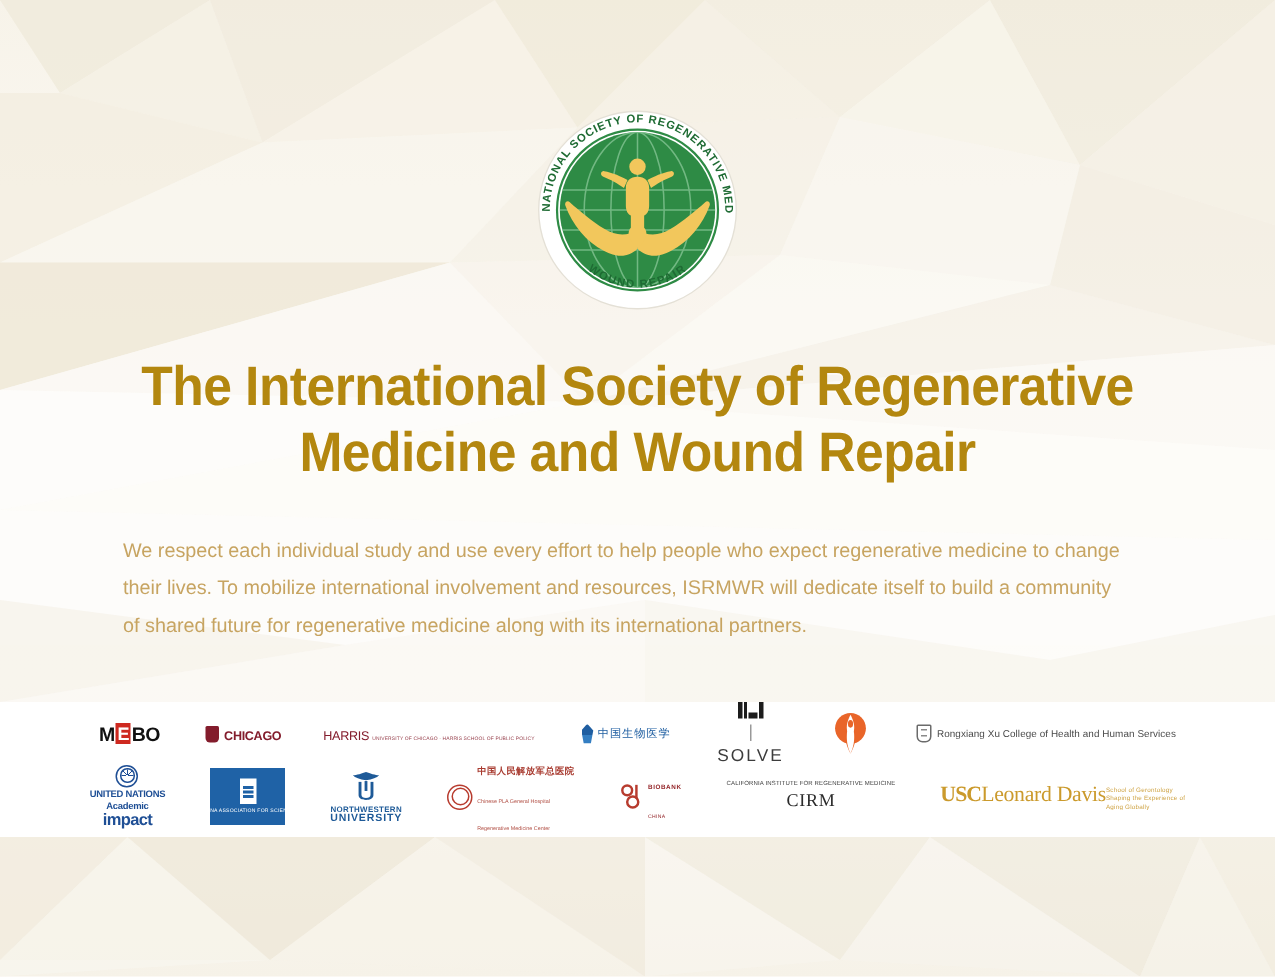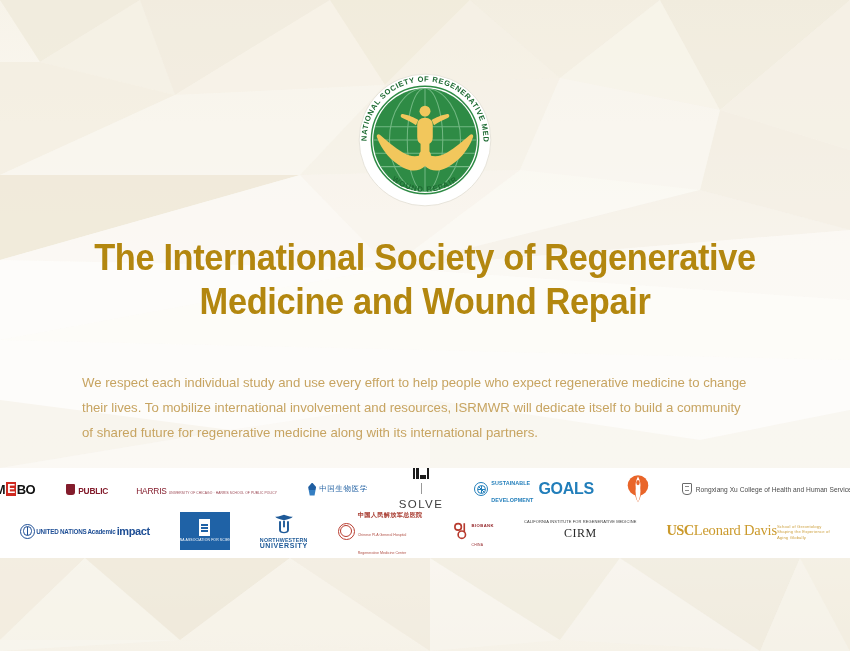--- a/index.html
+++ b/index.html
@@ -67,21 +67,21 @@
     letter-spacing: -0.4px;
     color: #b3870f;
     transform: scaleX(0.93);
     transform-origin: center top;
     text-shadow: 0 1px 0 rgba(255,255,255,0.45);
   }
 
   
   .intro {
     position: absolute;
-    top: 370px;
+    top: 354px;
     left: 82px;
     width: 672px;
     font-size: 13.2px;
     line-height: 25px;
     color: #c7a461;
     text-align: left;
     font-family: "Liberation Sans", sans-serif;
   }
 
   
@@ -214,21 +214,21 @@
   .rxu .shield2::after {
     content: ""; position: absolute; inset: 2px 2px 3px 2px;
     border-top: 0.8px solid #8a8a8a; border-bottom: 0.8px solid #8a8a8a;
   }
   .rxu .name {
     font-size: 6.6px; color: #4a4a4a; white-space: nowrap;
     letter-spacing: 0.05px;
   }
 
   
-  .unai { display: flex; flex-direction: row; align-items: center; gap: 1px; }
+  .unai { display: flex; flex-direction: column; align-items: center; gap: 1px; }
   .unai .emb {
     width: 15px; height: 15px; border-radius: 50%;
     border: 1.1px solid #1b4f9c;
     display: flex; align-items: center; justify-content: center;
   }
   .unai .emb .inner {
     width: 9.5px; height: 9.5px; border-radius: 50%;
     background: repeating-conic-gradient(from 0deg, #1b4f9c 0 3.5deg, transparent 3.5deg 45deg);
     border: 0.7px solid #1b4f9c;
   }
@@ -461,21 +461,21 @@
             <span class="e-box">E</span>
             <span>BO</span>
         </span>
       </div>
 
       <div class="logo">
         <div class="chiharris">
           <span class="shield"></span>
           <span class="txt">
             <span class="main">
-              <span>PUBLIC</span><span class="light">HARRIS</span>
+              <span>CHICAGO</span><span class="light">HARRIS</span>
             </span>
             <span class="sub">UNIVERSITY OF CHICAGO  ·  HARRIS SCHOOL OF PUBLIC POLICY</span>
           </span>
         </div>
       </div>
 
       <div class="logo">
         <div class="cn-blue">
           <span class="mark"></span>
           <span class="cn-txt">中国生物医学</span>
@@ -488,32 +488,20 @@
             <i class="bar1"></i>
               <i class="bar2"></i>
               <i class="bar3"></i>
               <i class="bar4"></i>
           </span>
           <span class="divider"></span>
           <span class="solve">SOLVE</span>
         </div>
       </div>
 
-      <div class="logo">
-        <div class="sdg">
-          <span class="un-circle">
-              <span class="inner"></span>
-            </span>
-          <span class="sdg-words">
-            <span class="l1">SUSTAINABLE</span><br>
-            <span class="l2">DEVELOPMENT</span>
-          </span>
-          <span class="goals">GOALS</span>
-        </div>
-      </div>
 
       <div class="logo">
         <svg class="orange-emblem" viewBox="0 0 60 70" xmlns="http://www.w3.org/2000/svg">
           <circle cx="30" cy="27" r="24" fill="#F26322"></circle>
           <path d="M30 6 c-5 10 -7 18 -5 26 l10 0 c2 -8 0 -16 -5 -26 z" fill="#ffffff"></path>
           <path d="M22 32 c-1 12 2 24 8 34 c6 -10 9 -22 8 -34 z" fill="#F26322"></path>
           <path d="M25 30 c-2 14 0 26 5 36 c5 -10 7 -22 5 -36 z" fill="#ffffff"></path>
           <ellipse cx="30" cy="20" rx="4" ry="6" fill="#F26322"></ellipse>
         </svg>
       </div>

